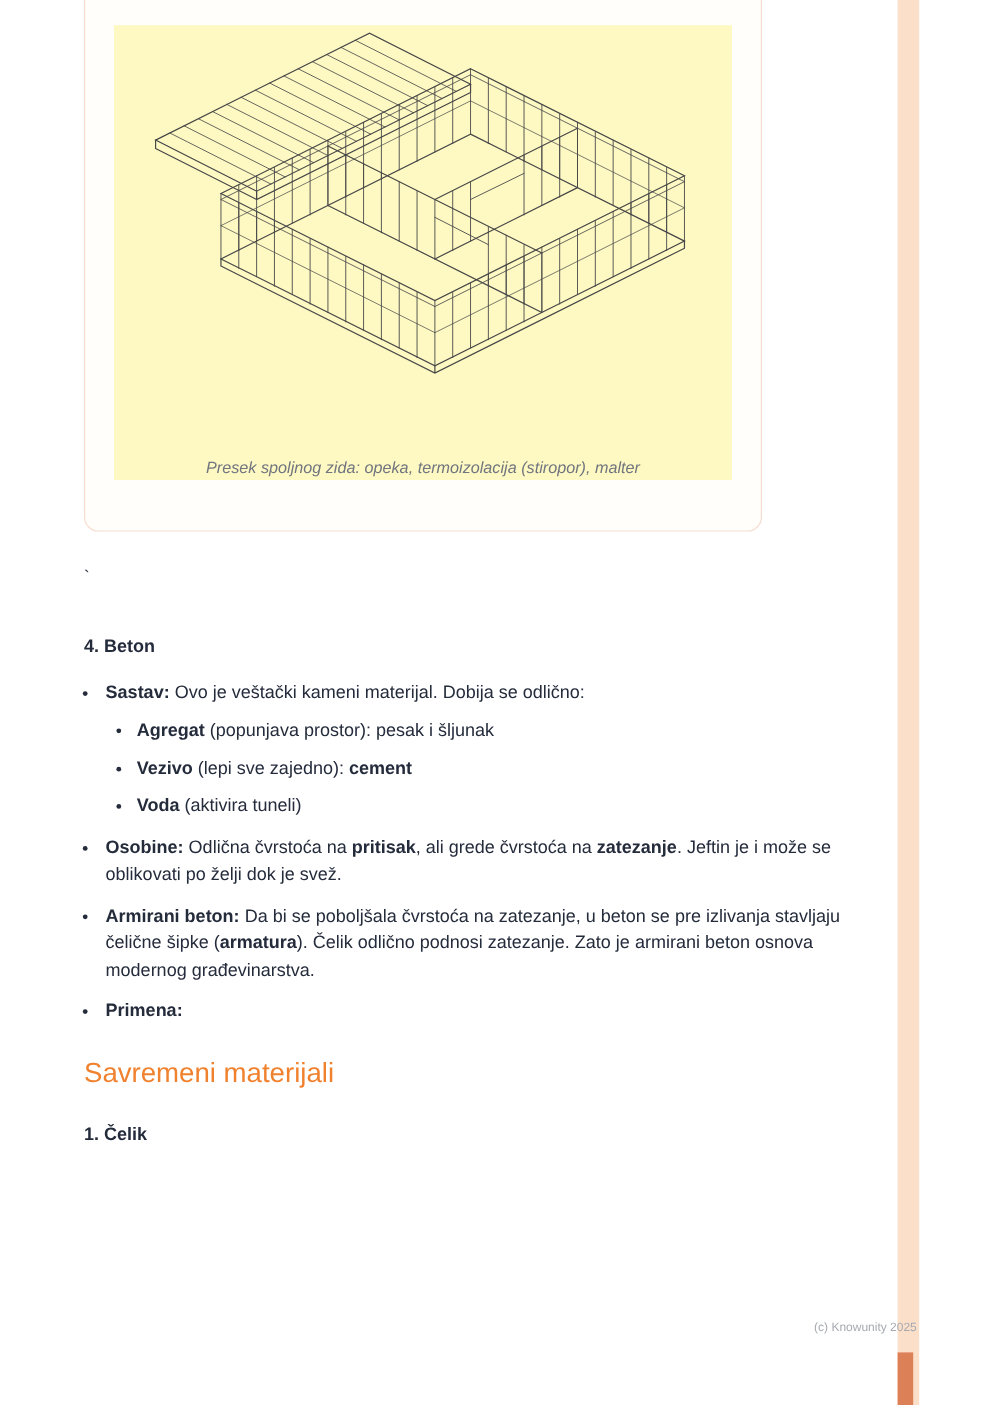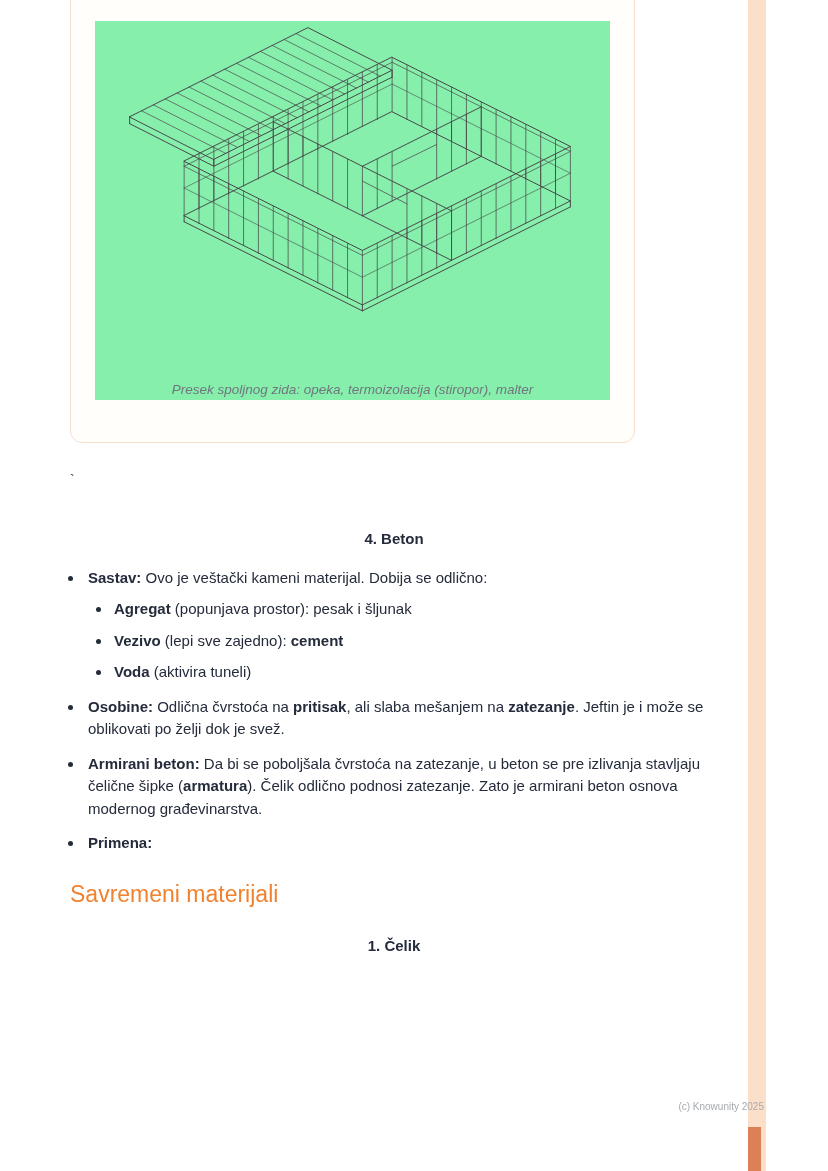--- a/index.html
+++ b/index.html
@@ -7,30 +7,30 @@
   body {
     width:828px; height:1171px; position:relative; overflow:hidden;
     font-family:"Liberation Sans", sans-serif; color:#242b3b;
   }
   
   .card {
     position:absolute; top:-22px; left:70px; width:565px;
     background:#fffefb; border:1px solid #f5ddd0; border-radius:12px;
     padding:42px 24px 42px; z-index:2;
   }
-  .figure { background:#86efac; }
+  .figure { background:#fef9c3; }
   svg.framing { display:block; margin:0 auto; }
   .caption {
     margin-top:14px; text-align:center; font-style:italic;
     font-size:13.5px; color:#70757e; line-height:1.5;
   }
   
   .content { position:absolute; left:70px; top:0; width:648px; font-size:15px; line-height:1.5; z-index:2; }
   .stray { margin-top:470px; font-size:14px; }
-  h3 { font-size:15px; font-weight:700; color:#242b3b;text-align:center; }
+  h3 { font-size:15px; font-weight:700; color:#242b3b; }
   .h-beton { margin-top:37px; }
   ul.l1 { margin-top:16px; list-style:disc outside; padding-left:14px; }
   ul.l1 > li { margin-bottom:12px; padding-left:4px; }
   ul.l2 { margin-top:9px; padding-left:24px; }
   ul.l2.disc { list-style:disc outside; }
   ul.l2.circle { list-style:circle outside; }
   ul.l2 > li { margin-bottom:9px; padding-left:2px; }
   ul.l2 > li:last-child { margin-bottom:0; }
   h2.savremeni { margin-top:22px; font-size:23px; font-weight:400; color:#f0822f; }
   p.intro { margin-top:20px; }
@@ -97,21 +97,21 @@
   <ul class="l1">
     <li>
       <span><b>Sastav:</b><span> Ovo je veštački kameni materijal. Dobija se odlično:</span></span>
       <ul class="l2 disc">
         <li><span><b>Agregat</b><span> (popunjava prostor): pesak i šljunak</span></span></li>
         <li><span><b>Vezivo</b><span> (lepi sve zajedno): </span><b>cement</b></span></li>
         <li><span><b>Voda</b><span> (aktivira tuneli)</span></span></li>
       </ul>
     </li>
     <li>
-      <span><b>Osobine:</b><span> Odlična čvrstoća na </span><b>pritisak</b><span>, ali slaba mešanjem na </span><b>zatezanje</b><span>. Jeftin je i može se oblikovati po želji dok je svež.</span></span>
+      <span><b>Osobine:</b><span> Odlična čvrstoća na </span><b>pritisak</b><span>, ali grede čvrstoća na </span><b>zatezanje</b><span>. Jeftin je i može se oblikovati po želji dok je svež.</span></span>
     </li>
     <li>
       <span><b>Armirani beton:</b><span> Da bi se poboljšala čvrstoća na zatezanje, u beton se pre izlivanja stavljaju čelične šipke (</span><b>armatura</b><span>). Čelik odlično podnosi zatezanje. Zato je armirani beton osnova modernog građevinarstva.</span></span>
     </li>
     <li>
       <span><b>Primena:</b></span>
     </li>
   </ul>
 
   <h2 class="savremeni">Savremeni materijali</h2>

